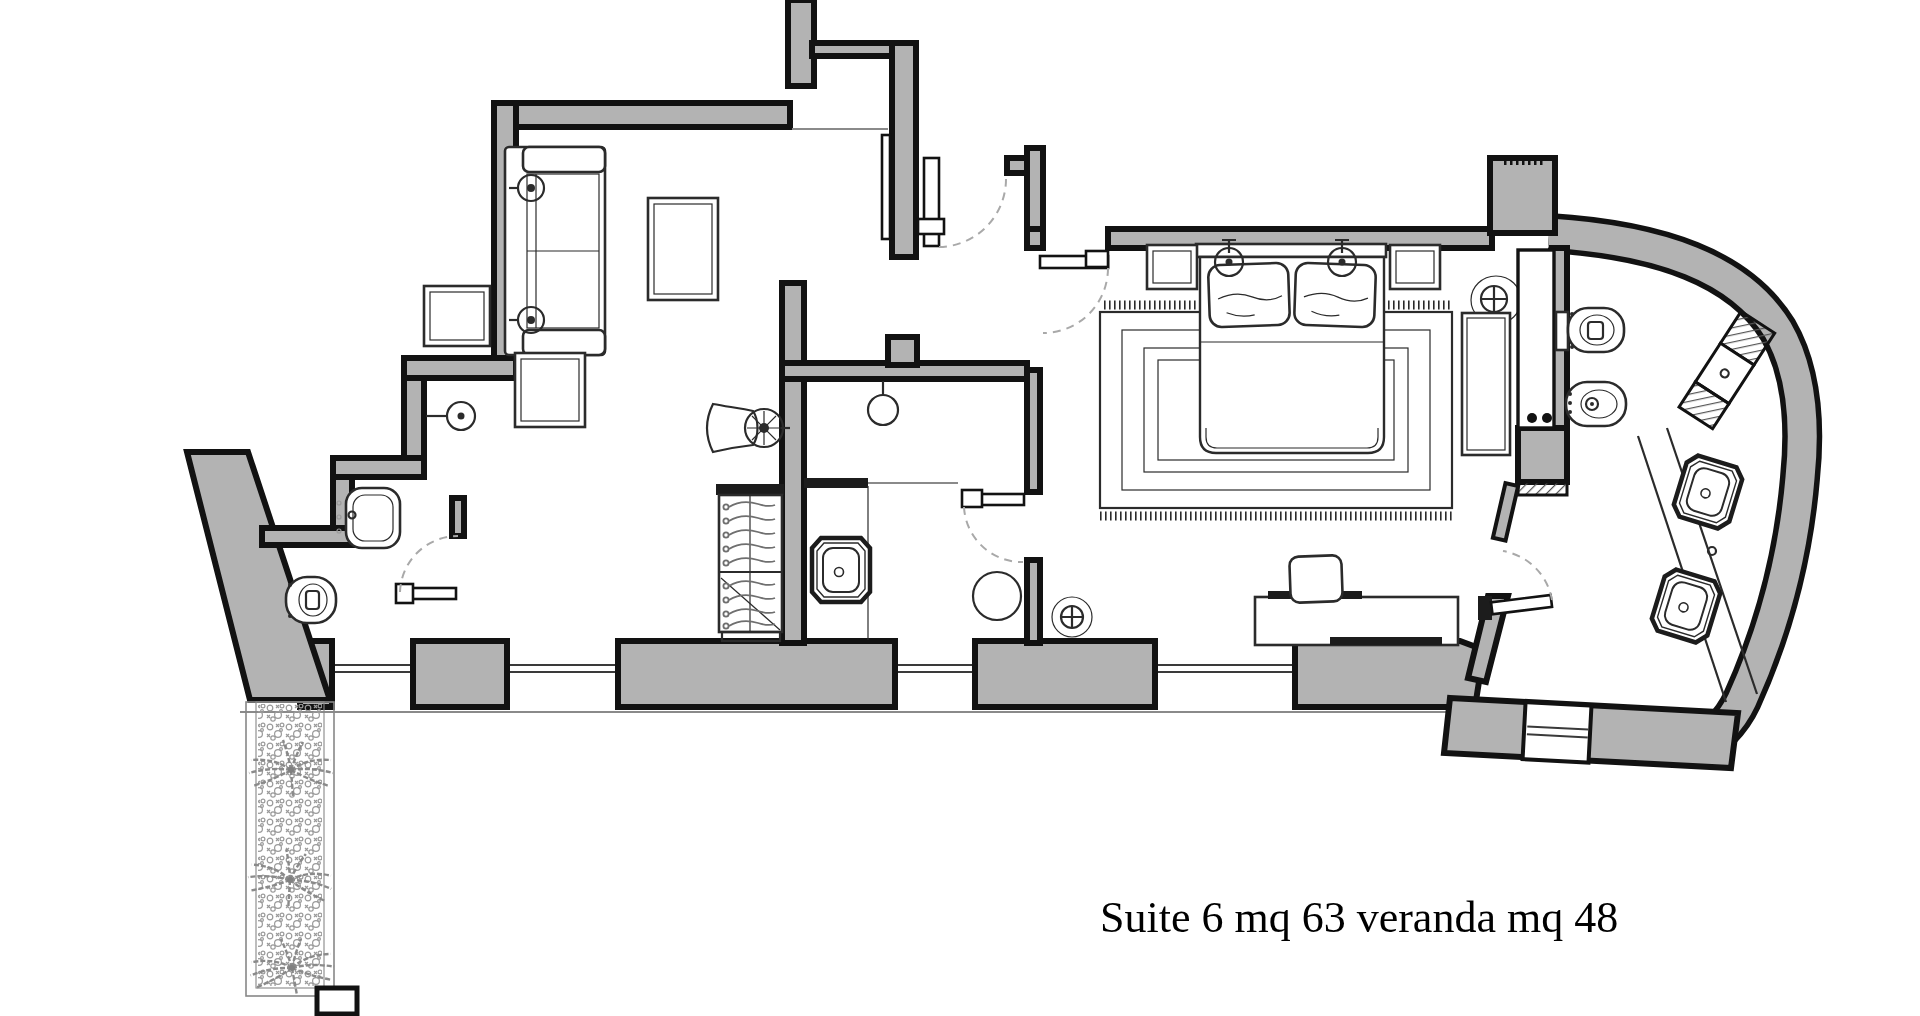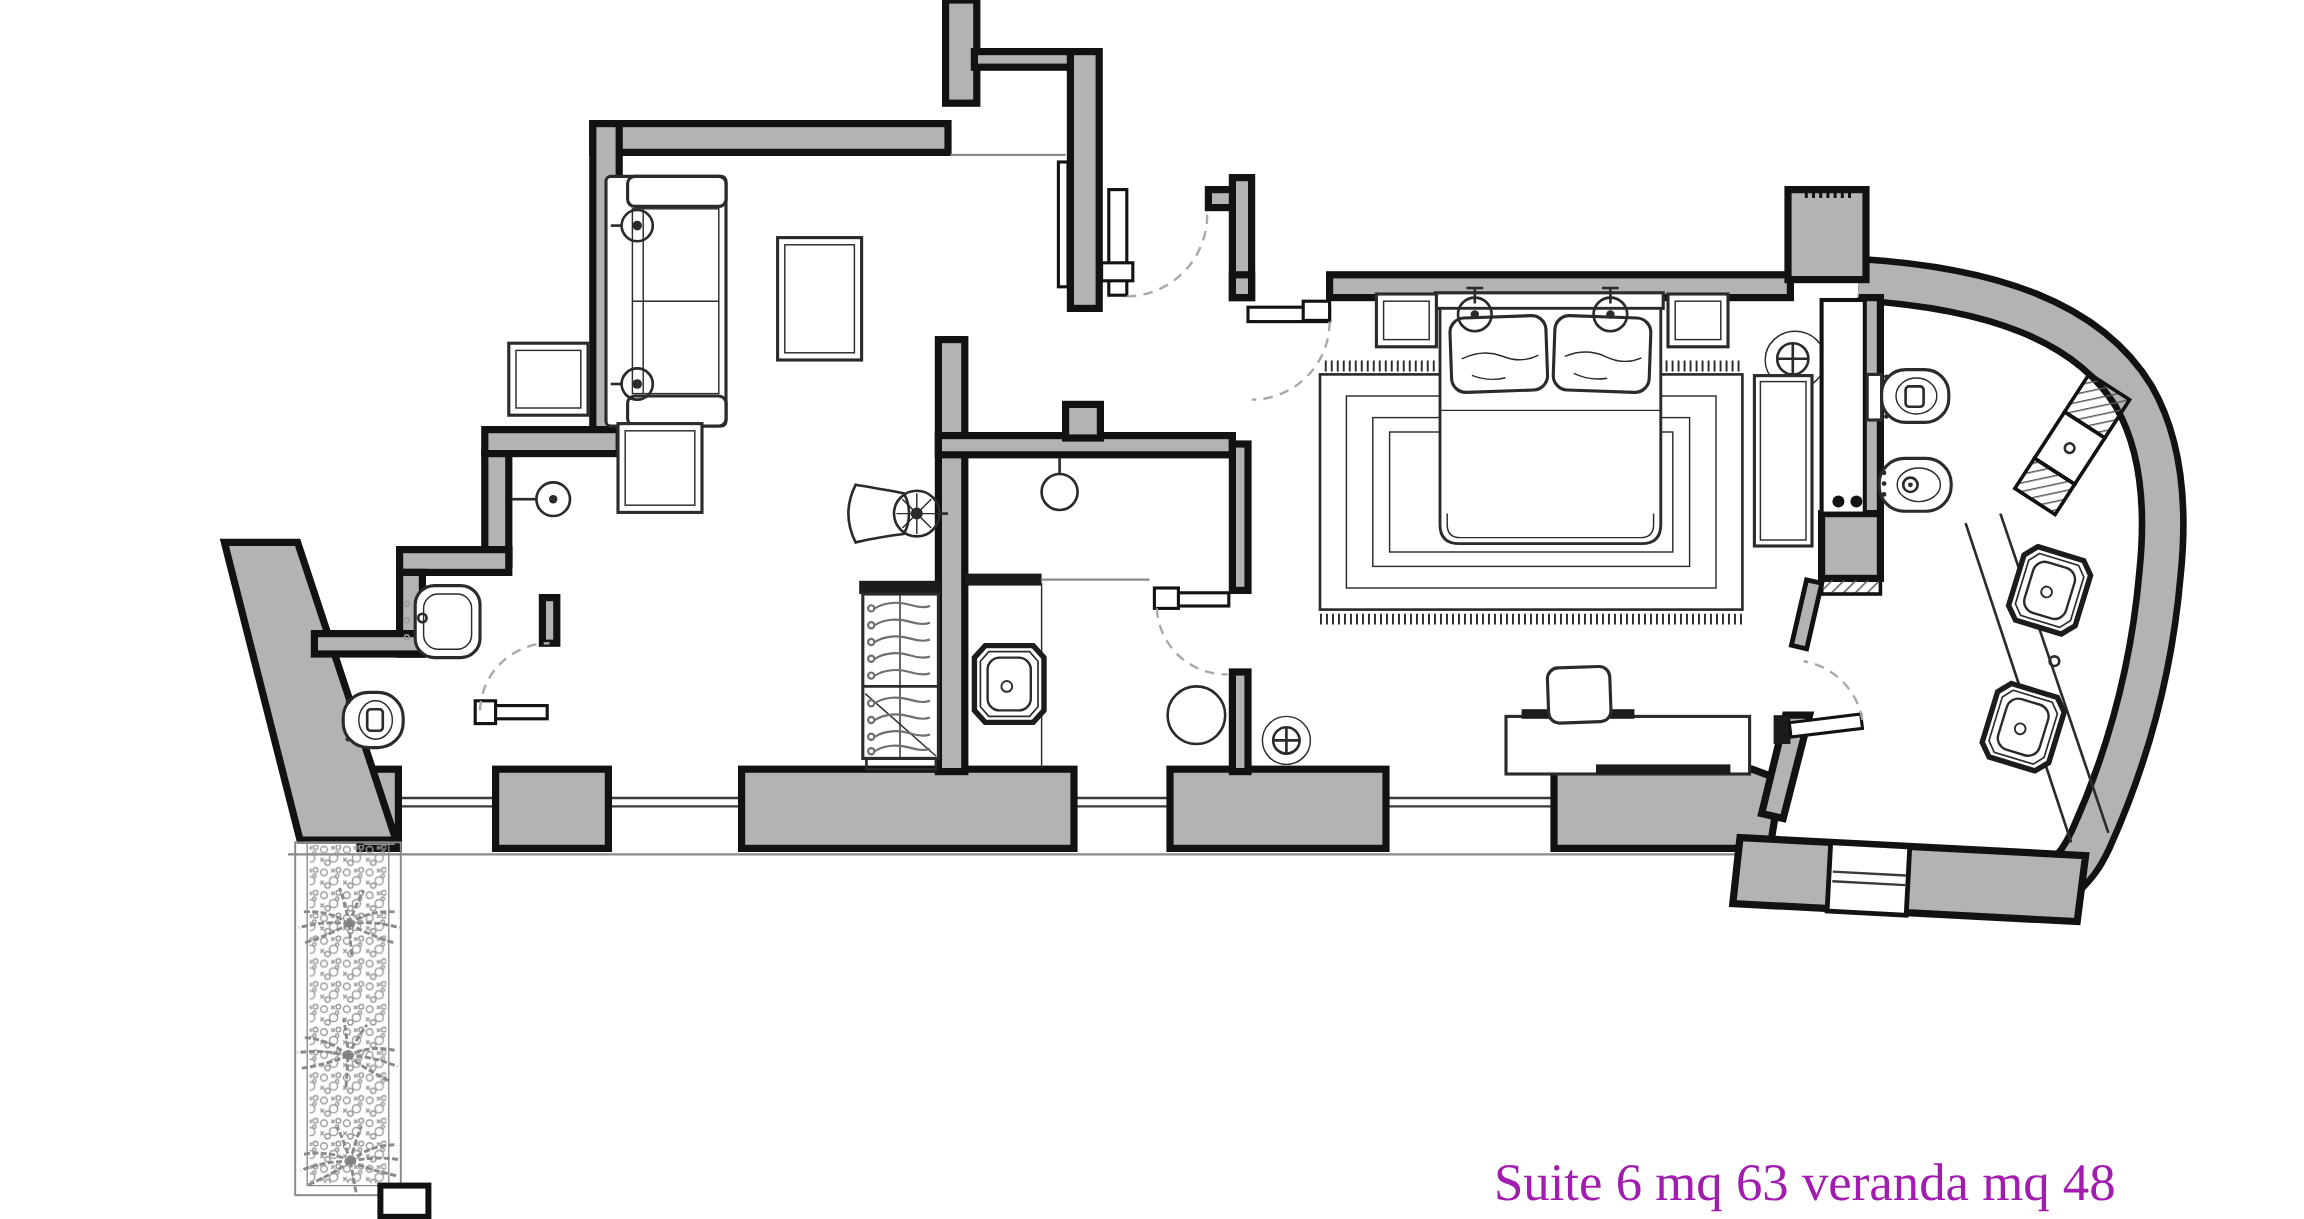--- a/index.html
+++ b/index.html
@@ -20,22 +20,22 @@
   .f1{fill:none;stroke:var(--furniture-line);stroke-width:1.2;}
   .leaf{fill:#fff;stroke:var(--outline);stroke-width:2.6;}
   .dark{fill:#1c1c1c;stroke:none;}
   .arc{fill:none;stroke:var(--door-arc);stroke-width:2;stroke-dasharray:8 6;}
   .glz{stroke:#3a3a3a;stroke-width:2;fill:none;}
   .thin{stroke:#8a8a8a;stroke-width:1.8;fill:none;}
   .fringe{stroke:var(--furniture-line);stroke-width:9;stroke-dasharray:1.6 3.4;fill:none;}
   .hangers use{stroke:#6f6f6f;stroke-width:1.8;fill:none;}
   .palm{stroke:var(--vegetation);stroke-width:2.4;fill:none;stroke-dasharray:5 2;}
   .veg{stroke:#9a9a9a;fill:none;stroke-width:1.2;}
-  #caption{position:absolute;left:1100px;top:960px;width:808px;text-align:center;
-           font-size:44px;color:#a21caf;letter-spacing:0px;}
+  #caption{position:absolute;left:1100px;top:892px;width:808px;text-align:left;
+           font-size:44px;color:#000000;letter-spacing:0px;}
 </style>
 </head>
 <body>
 
 <div id="stage">
 <svg width="1920" height="1016" viewBox="0 0 1920 1016">
   <defs>
     <pattern id="hatch" width="7" height="7" patternUnits="userSpaceOnUse" patternTransform="rotate(45)">
       <line x1="0" y1="0" x2="0" y2="7" stroke="#555" stroke-width="2.4"></line>
     </pattern>

